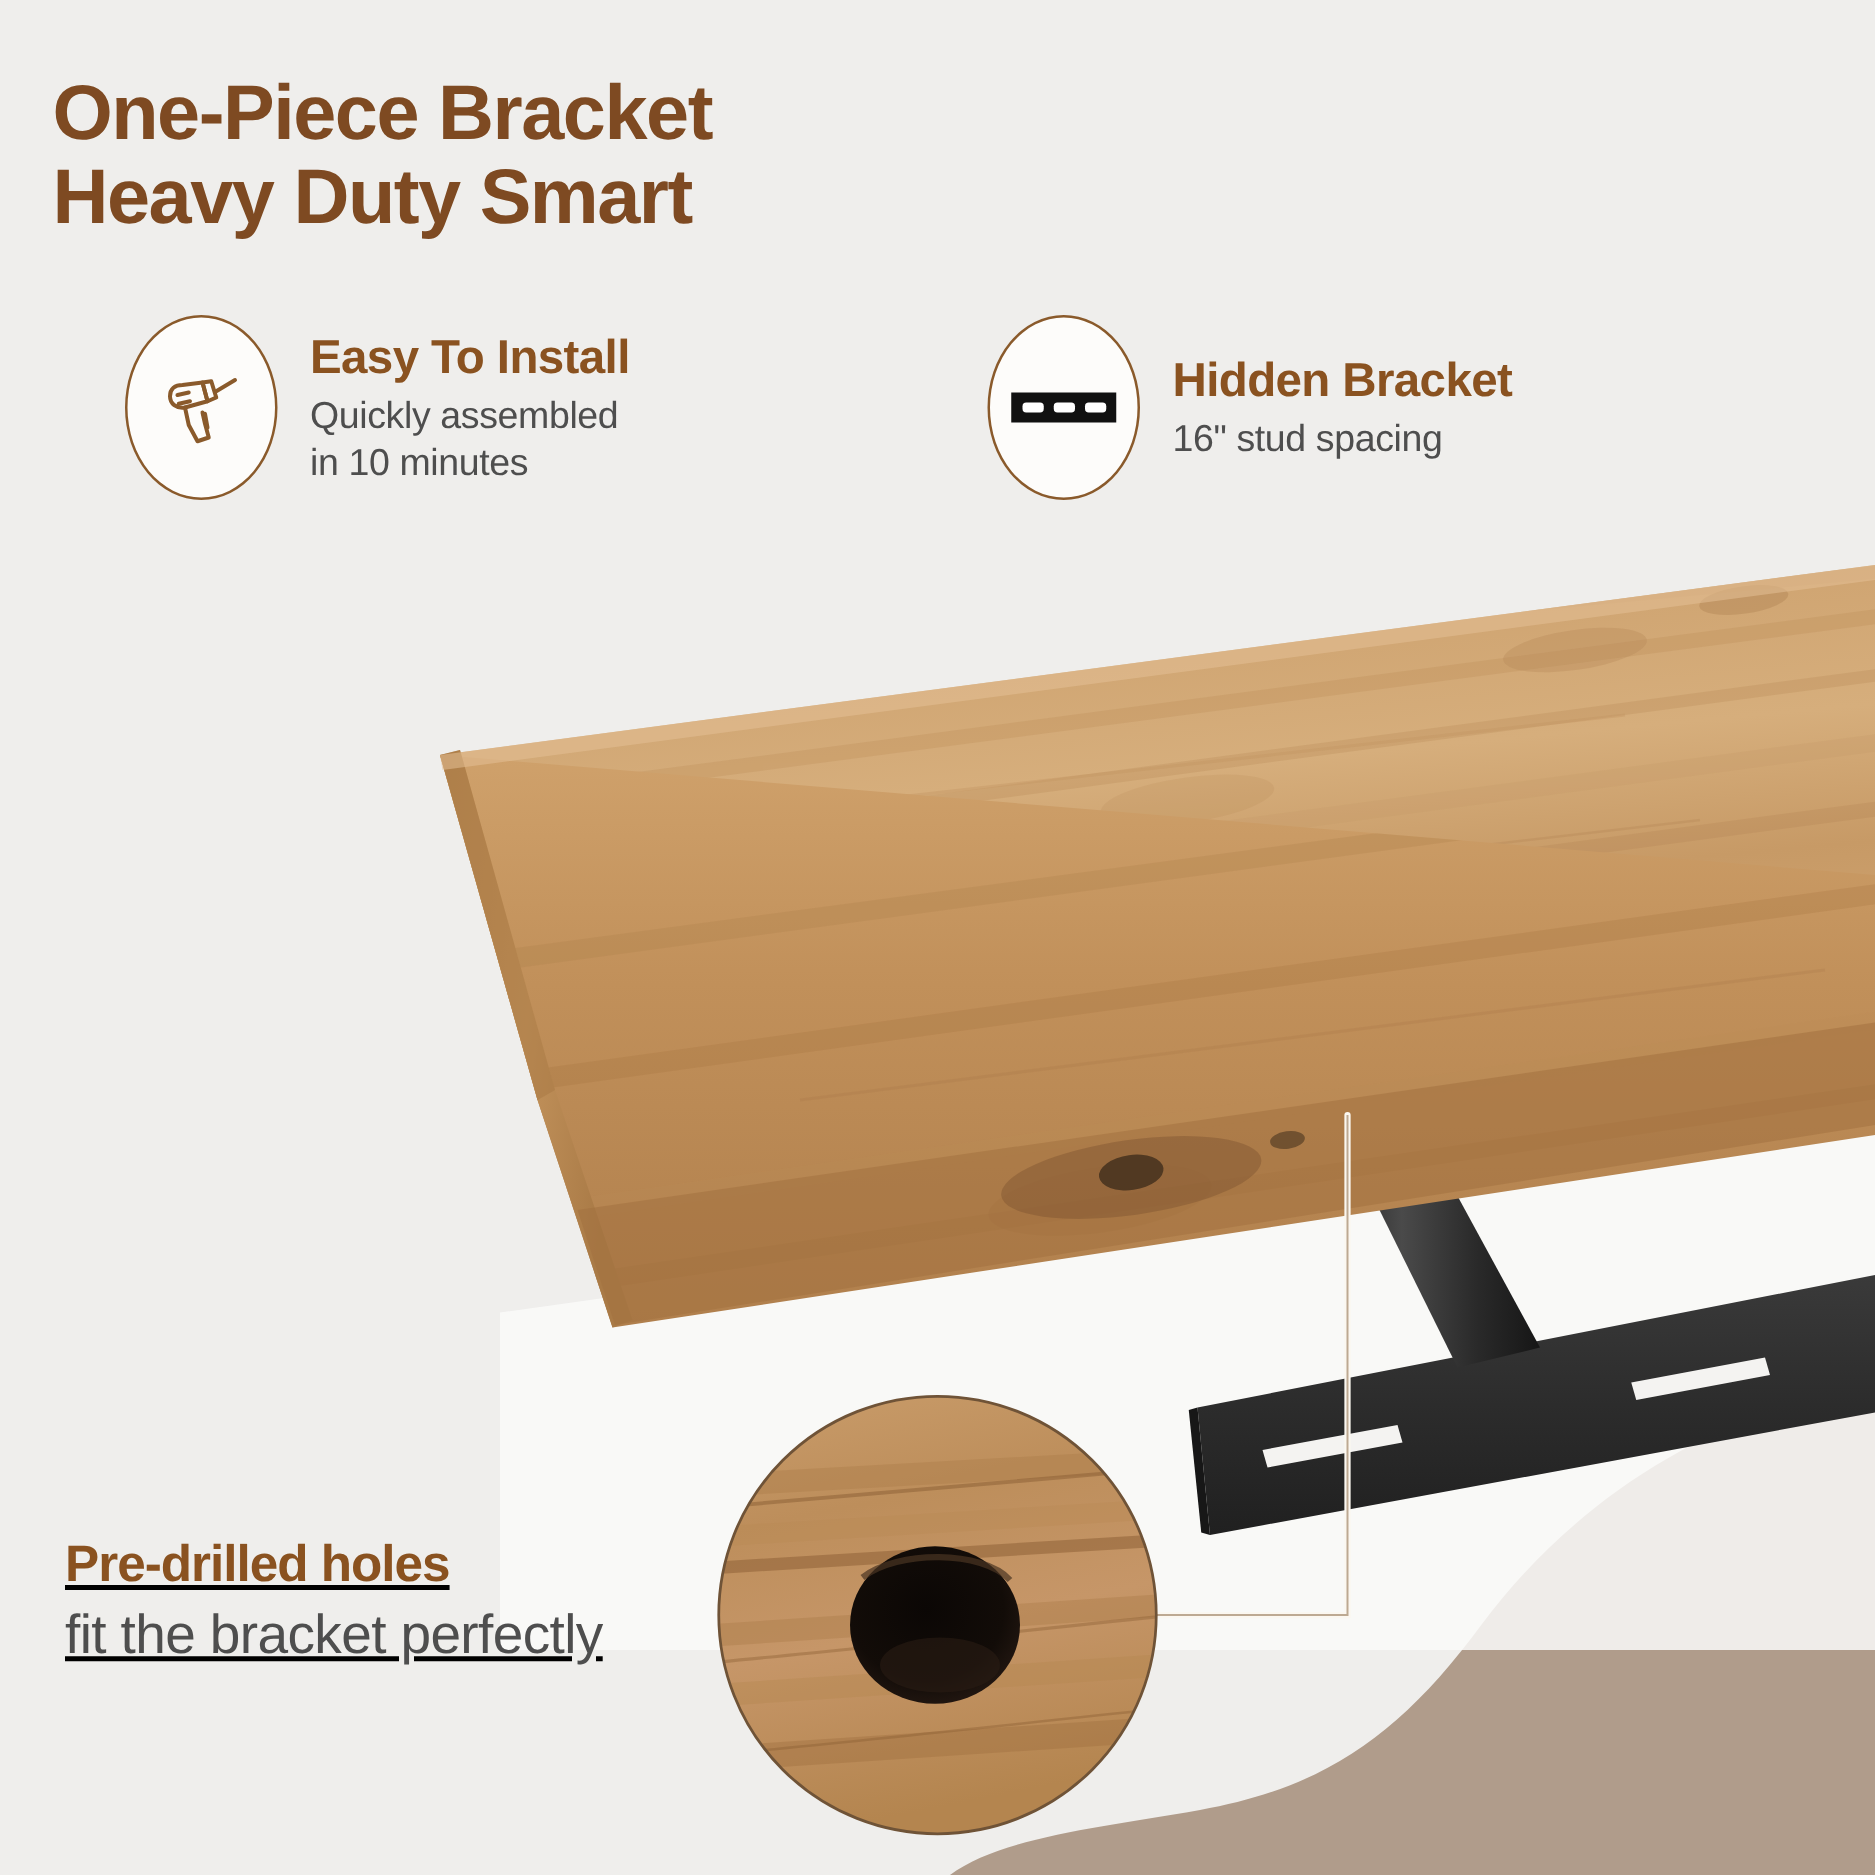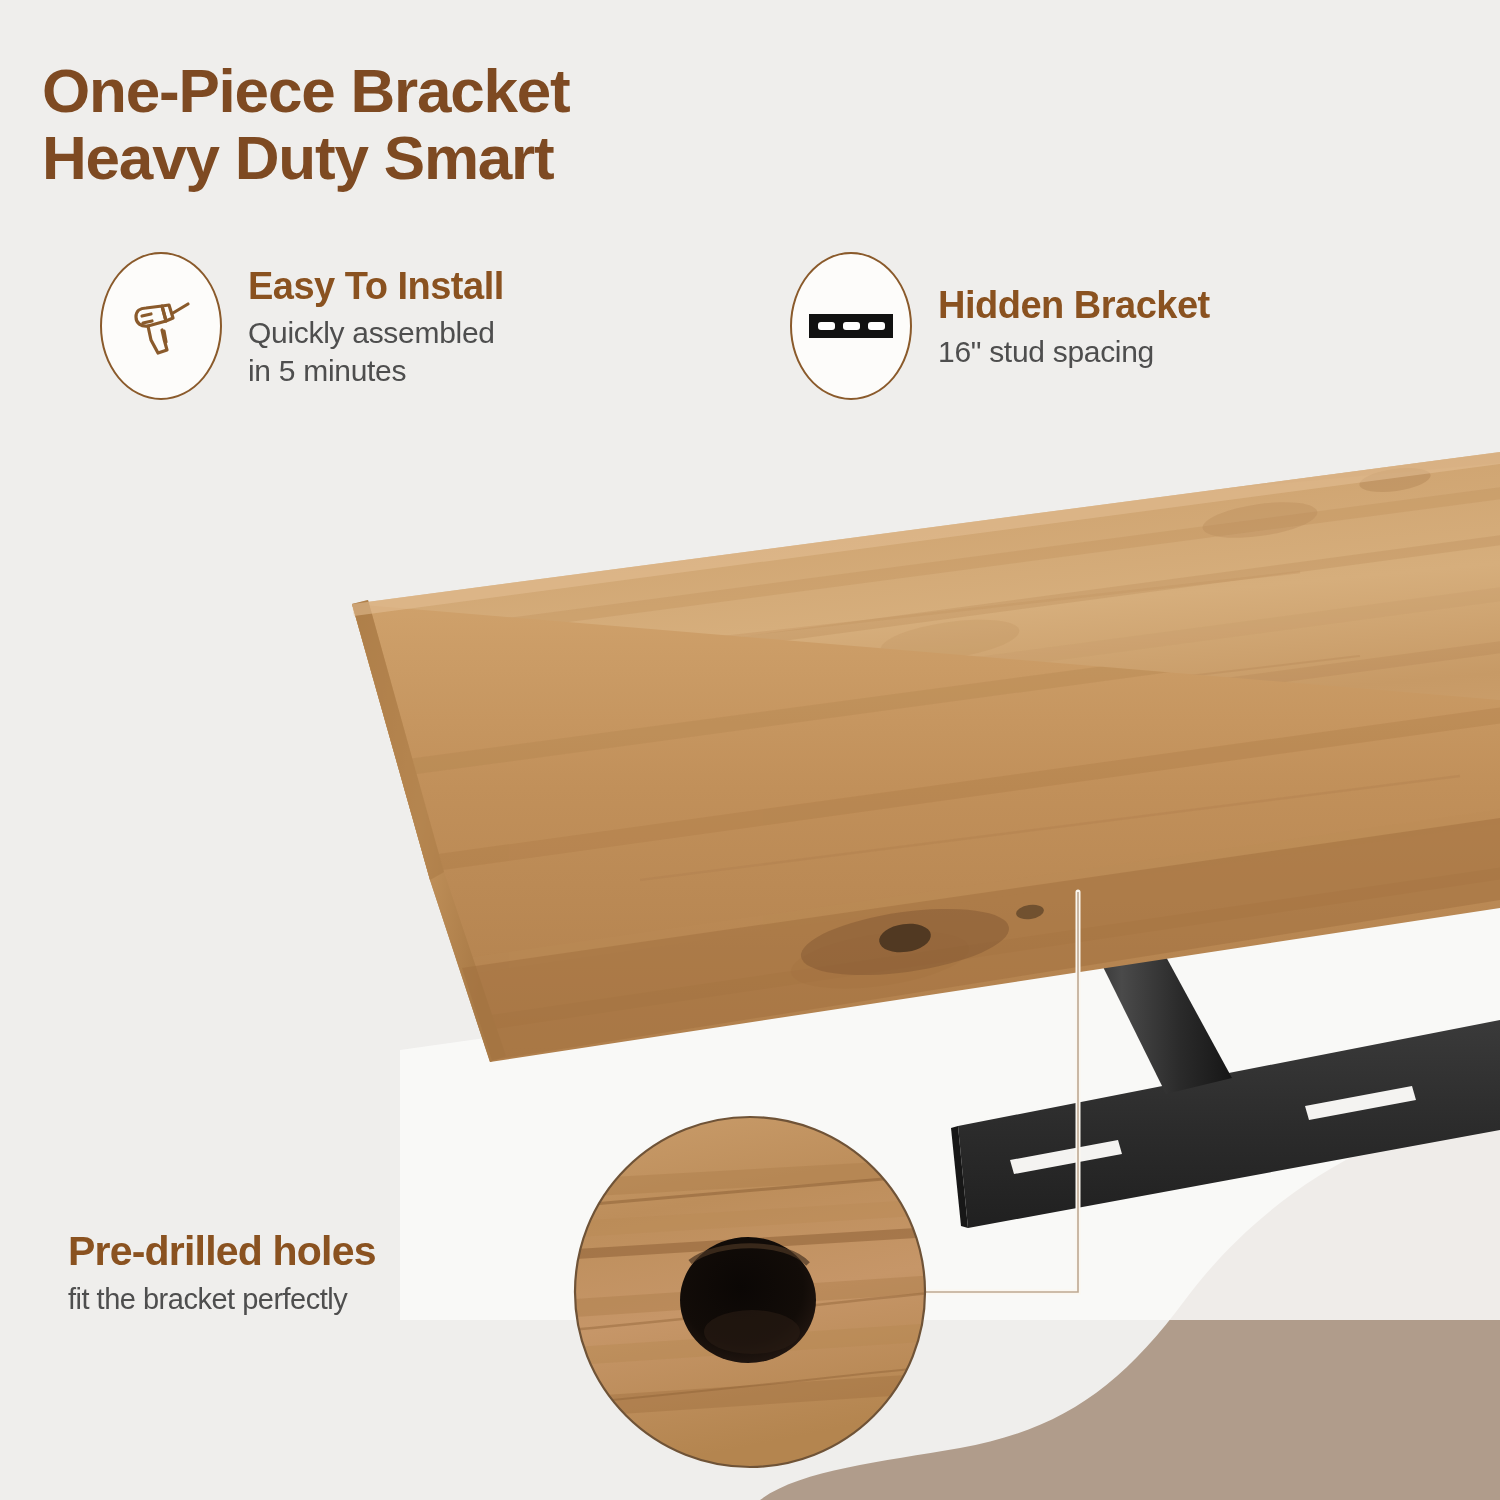--- a/index.html
+++ b/index.html
@@ -55,32 +55,32 @@
     line-height:1.25;
     letter-spacing:-0.3px;
     white-space:nowrap;
   }
 
   
   .stage { position:absolute; left:0; top:0; width:1500px; height:1500px; }
   .stage svg { display:block; width:1500px; height:1500px; }
 
   
-  .caption { position:absolute; left:68px; top:1228px; width:520px; }
+  .caption { position:absolute; left:52px; top:1228px; width:520px;text-decoration:underline; }
   .chead {
     color:#8A5220;
     font-size:41px;
     font-weight:bold;
     letter-spacing:-0.8px;
     margin-bottom:8px;
     white-space:nowrap;
   }
   .csub {
     color:#4E4E4E;
-    font-size:29px;
+    font-size:44px;
     letter-spacing:-0.5px;
     white-space:nowrap;
   }
 </style>
 </head>
 <body>
 
 <div class="stage">
 <svg viewBox="0 0 1500 1500" xmlns="http://www.w3.org/2000/svg">
   <defs>
@@ -246,21 +246,21 @@
           <path d="M26 39 L29 53 L36 66 L45 63 L42 52 L40 43"></path>
           <path d="M20 29 L29 27"></path>
           <path d="M21 36 L30 34"></path>
           <path d="M42 44 L44 55"></path>
         </svg>
       </span>
     </div>
     <div class="ftext">
       <div class="fhead">Easy To Install</div>
       <div class="fsub">Quickly assembled</div>
-      <div class="fsub">in 5 minutes</div>
+      <div class="fsub">in 10 minutes</div>
     </div>
   </div>
 
   <div class="feature f2">
     <div class="badge">
       <span>
         <svg width="86" height="34" viewBox="0 0 86 34">
           <rect x="1" y="5" width="84" height="24" fill="#111111"></rect>
           <rect x="10" y="13" width="17" height="8" rx="3" fill="#FFFFFF"></rect>
           <rect x="35" y="13" width="17" height="8" rx="3" fill="#FFFFFF"></rect>

